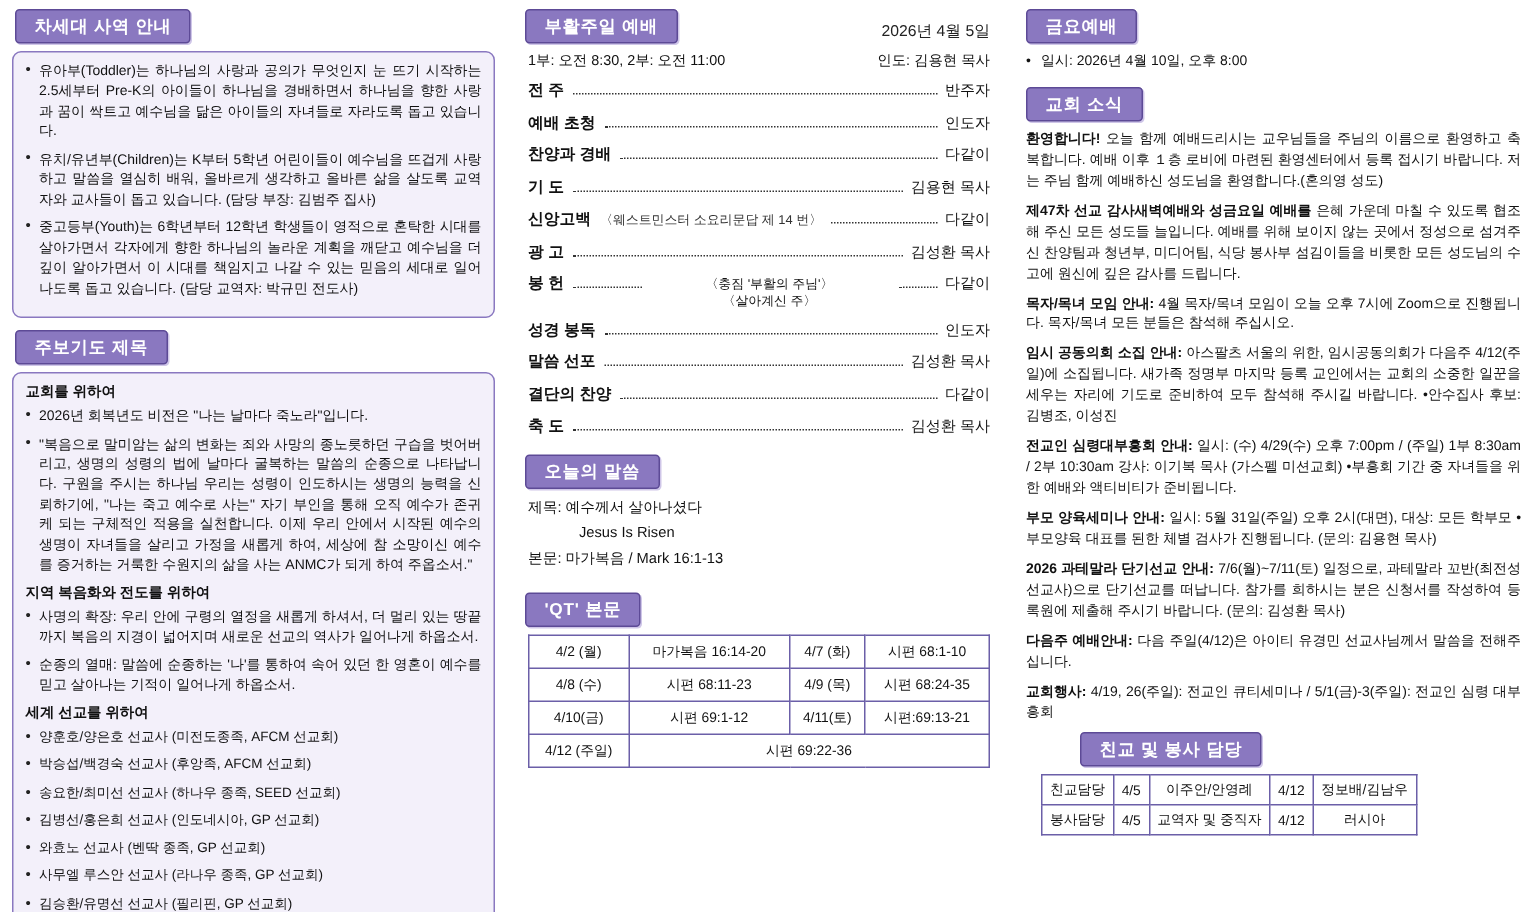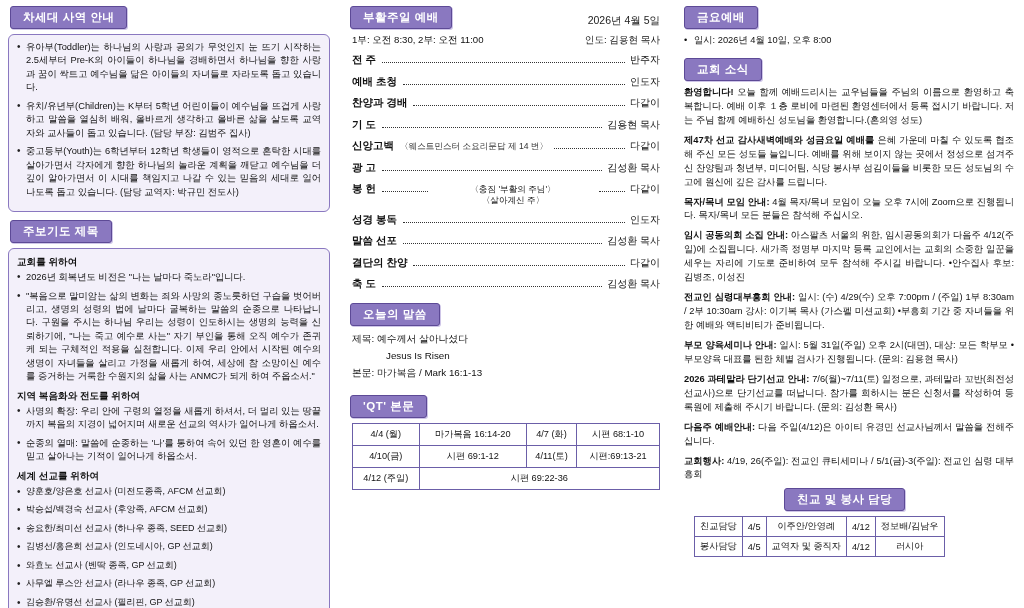--- a/index.html
+++ b/index.html
@@ -245,24 +245,30 @@
       </div>
     </div>
 
     <div class="ribbon-wrap" style="margin-top:14px;">
       <span class="ribbon">'QT' 본문</span>
     </div>
 
     <table class="qt">
       <tbody>
           <tr>
-        <td>4/4 (월)</td>
+        <td>4/2 (월)</td>
         <td>마가복음 16:14-20</td>
         <td>4/7 (화)</td>
         <td>시편 68:1-10</td>
+      </tr>
+      <tr>
+        <td>4/8 (수)</td>
+        <td>시편 68:11-23</td>
+        <td>4/9 (목)</td>
+        <td>시편 68:24-35</td>
       </tr>
       <tr>
         <td>4/10(금)</td>
         <td>시편 69:1-12</td>
         <td>4/11(토)</td>
         <td>시편:69:13-21</td>
       </tr>
       <tr>
         <td>4/12 (주일)</td>
         <td colspan="3">시편 69:22-36</td>
@@ -316,21 +322,21 @@
       <p>
         <span class="hd">다음주 예배안내:</span>
         <span>다음 주일(4/12)은 아이티 유경민 선교사님께서 말씀을 전해주십니다.</span>
       </p>
       <p>
         <span class="hd">교회행사:</span>
         <span>4/19, 26(주일): 전교인 큐티세미나 / 5/1(금)-3(주일): 전교인 심령 대부흥회</span>
       </p>
     </div>
 
-    <div class="ribbon-wrap" style="margin-top:6px;margin-left:110px;">
+    <div class="ribbon-wrap" style="margin-top:6px;margin-left:46px;">
       <span class="ribbon">친교 및 봉사 담당</span>
     </div>
 
     <table class="srv">
       <tbody>
           <tr>
         <td>친교담당</td>
         <td>4/5</td>
         <td>이주안/안영례</td>
         <td>4/12</td>

